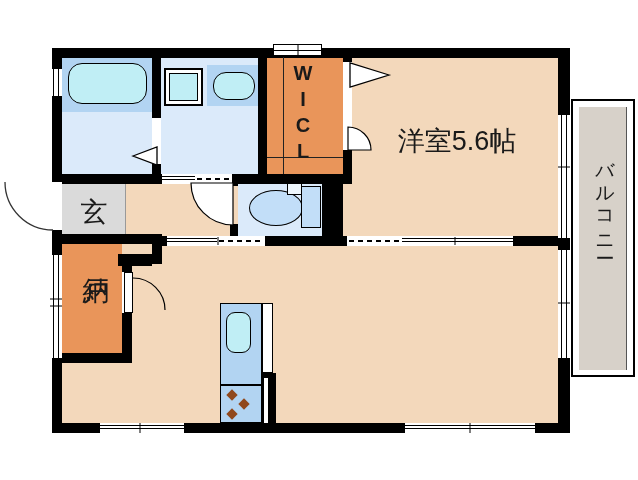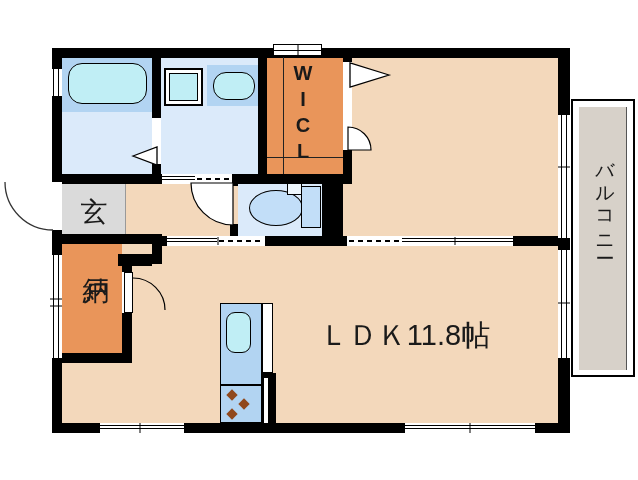--- a/index.html
+++ b/index.html
@@ -136,21 +136,21 @@
     <line x1="558" y1="303" x2="570" y2="303" stroke="#000" stroke-width="1"></line>
     <line x1="455" y1="237" x2="455" y2="245" stroke="#000" stroke-width="1"></line>
     <line x1="218" y1="237" x2="218" y2="245" stroke="#000" stroke-width="1"></line>
     <line x1="50" y1="299" x2="62" y2="299" stroke="#000" stroke-width="1"></line>
     <line x1="50" y1="306" x2="62" y2="306" stroke="#000" stroke-width="1"></line>
     <rect x="228" y="391" width="8" height="8" fill="var(--burner-brown)" transform="rotate(45 232 395)"></rect>
     <rect x="240" y="400" width="8" height="8" fill="var(--burner-brown)" transform="rotate(45 244 404)"></rect>
     <rect x="228" y="410" width="8" height="8" fill="var(--burner-brown)" transform="rotate(45 232 414)"></rect>
   </svg>
 
-  <div class="room-label" style="left:270px;top:316px;width:270px;font-size:29px;">ＬＤＫ11.8帖</div>
+  <div class="room-label" style="left:352px;top:123px;width:210px;font-size:27px;">洋室5.6帖</div>
   <div class="room-label" style="left:62px;top:194px;width:64px;font-size:27px;">玄</div>
   <div class="room-label vtext" style="left:78px;top:256px;font-size:27px;letter-spacing:2px;">納戸</div>
   <div class="abs" style="left:290px;top:60px;width:26px;display:flex;flex-direction:column;align-items:center;font-size:20px;font-weight:600;line-height:26px;">
     <span>W</span>
     <span>I</span>
     <span>C</span>
     <span>L</span>
   </div>
 
 </div>

